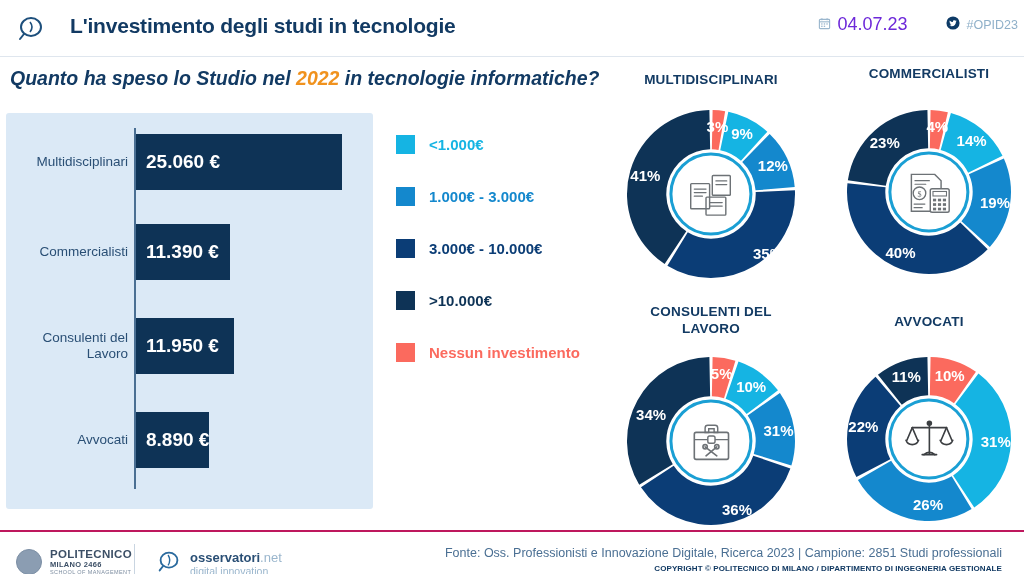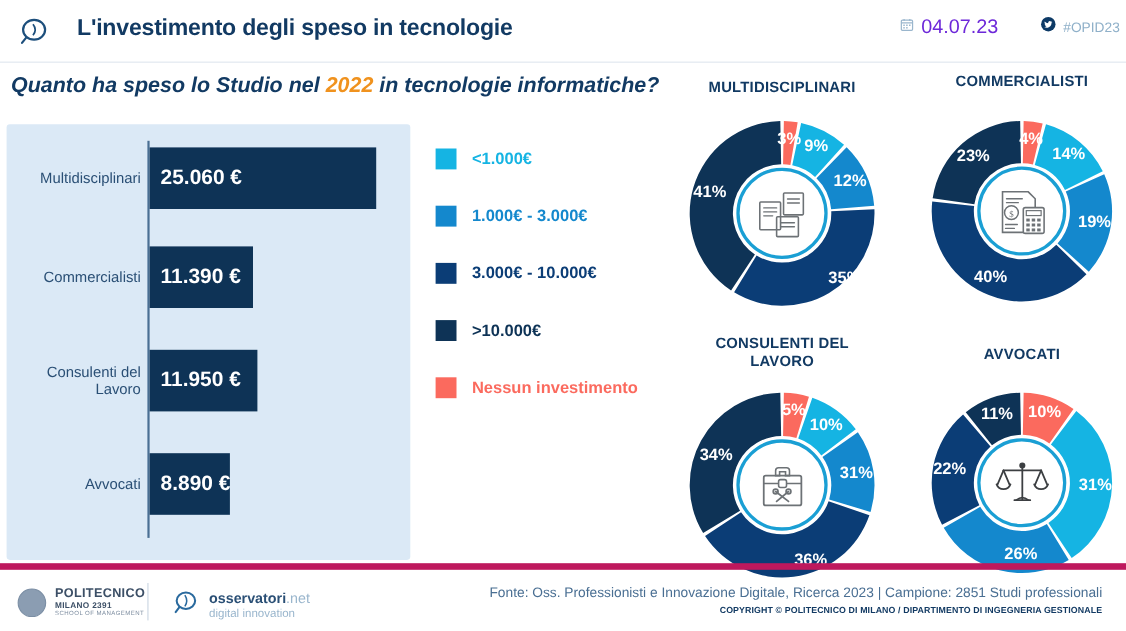--- a/index.html
+++ b/index.html
@@ -100,22 +100,22 @@
     position:absolute; left:50%; top:50%;
     transform:translate(-50%,-50%);
     width:86px; height:86px; border-radius:50%;
     background:#ffffff; border:3px solid #1a9fd4;
     display:flex; align-items:center; justify-content:center;
   }
   .donut-center svg { width:54px; height:54px; }
 
   
   #footer {
-    position:absolute; left:0; bottom:0; width:1024px; height:62px;
-    border-top:6px solid #be185d;
+    position:absolute; left:0; bottom:0; width:1024px; height:44px;
+    border-top:2px solid #be185d;
   }
   #logo-polimi {
     position:absolute; left:16px; top:16px;
     display:flex; align-items:center; gap:8px;
   }
   #polimi-seal {
     width:26px; height:26px; border-radius:50%;
     background:radial-gradient(circle at 40% 35%, #b9c7d6 0%, #7f93ab 55%, #5c7governance 100%);
     background:radial-gradient(circle at 40% 35%, #c3cfdc 0%, #8397ae 60%, #63789? 100%);
     background:#8b9db2;
@@ -156,21 +156,21 @@
 <div id="header">
 
   <span id="header-logo">
     <svg viewBox="0 0 34 34" width="34" height="34">
       <ellipse cx="17" cy="15" rx="10" ry="9" fill="none" stroke="#1d4f7c" stroke-width="2"></ellipse>
       <path d="M16 10 q4 5 0 10" fill="none" stroke="#1d4f7c" stroke-width="1.6"></path>
       <line x1="10" y1="22" x2="6" y2="27" stroke="#1d4f7c" stroke-width="2" stroke-linecap="round"></line>
     </svg>
   </span>
 
-  <div id="header-title">L'investimento degli speso in tecnologie</div>
+  <div id="header-title">L'investimento degli studi in tecnologie</div>
 
   <div id="header-meta">
     <div id="meta-line2">
       <span>
         <svg viewBox="0 0 14 14" width="13" height="13">
           <rect x="1.5" y="2.5" width="11" height="10" rx="1" fill="none" stroke="#9ab6cd" stroke-width="1.2"></rect>
           <line x1="1.5" y1="5.2" x2="12.5" y2="5.2" stroke="#9ab6cd" stroke-width="1.2"></line>
           <line x1="4.2" y1="1.3" x2="4.2" y2="3.4" stroke="#9ab6cd" stroke-width="1.2"></line>
           <line x1="9.8" y1="1.3" x2="9.8" y2="3.4" stroke="#9ab6cd" stroke-width="1.2"></line>
           <rect x="3.4" y="6.8" width="1.5" height="1.4" fill="#9ab6cd"></rect>
@@ -390,21 +390,21 @@
       </div>
     </div>
   </div>
 
 <div id="footer">
 
   <div id="logo-polimi">
     <span id="polimi-seal"></span>
     <span id="polimi-txt">
       <div class="l1">POLITECNICO</div>
-      <div class="l2">MILANO 2391</div>
+      <div class="l2">MILANO 2466</div>
       <div class="l3">SCHOOL OF MANAGEMENT</div>
     </span>
   </div>
 
   <div id="footer-divider"></div>
 
   <div id="logo-oss">
     <span>
       <svg viewBox="0 0 30 30" width="28" height="28">
         <ellipse cx="15" cy="13" rx="9" ry="8" fill="none" stroke="#2a6a9e" stroke-width="2"></ellipse>

